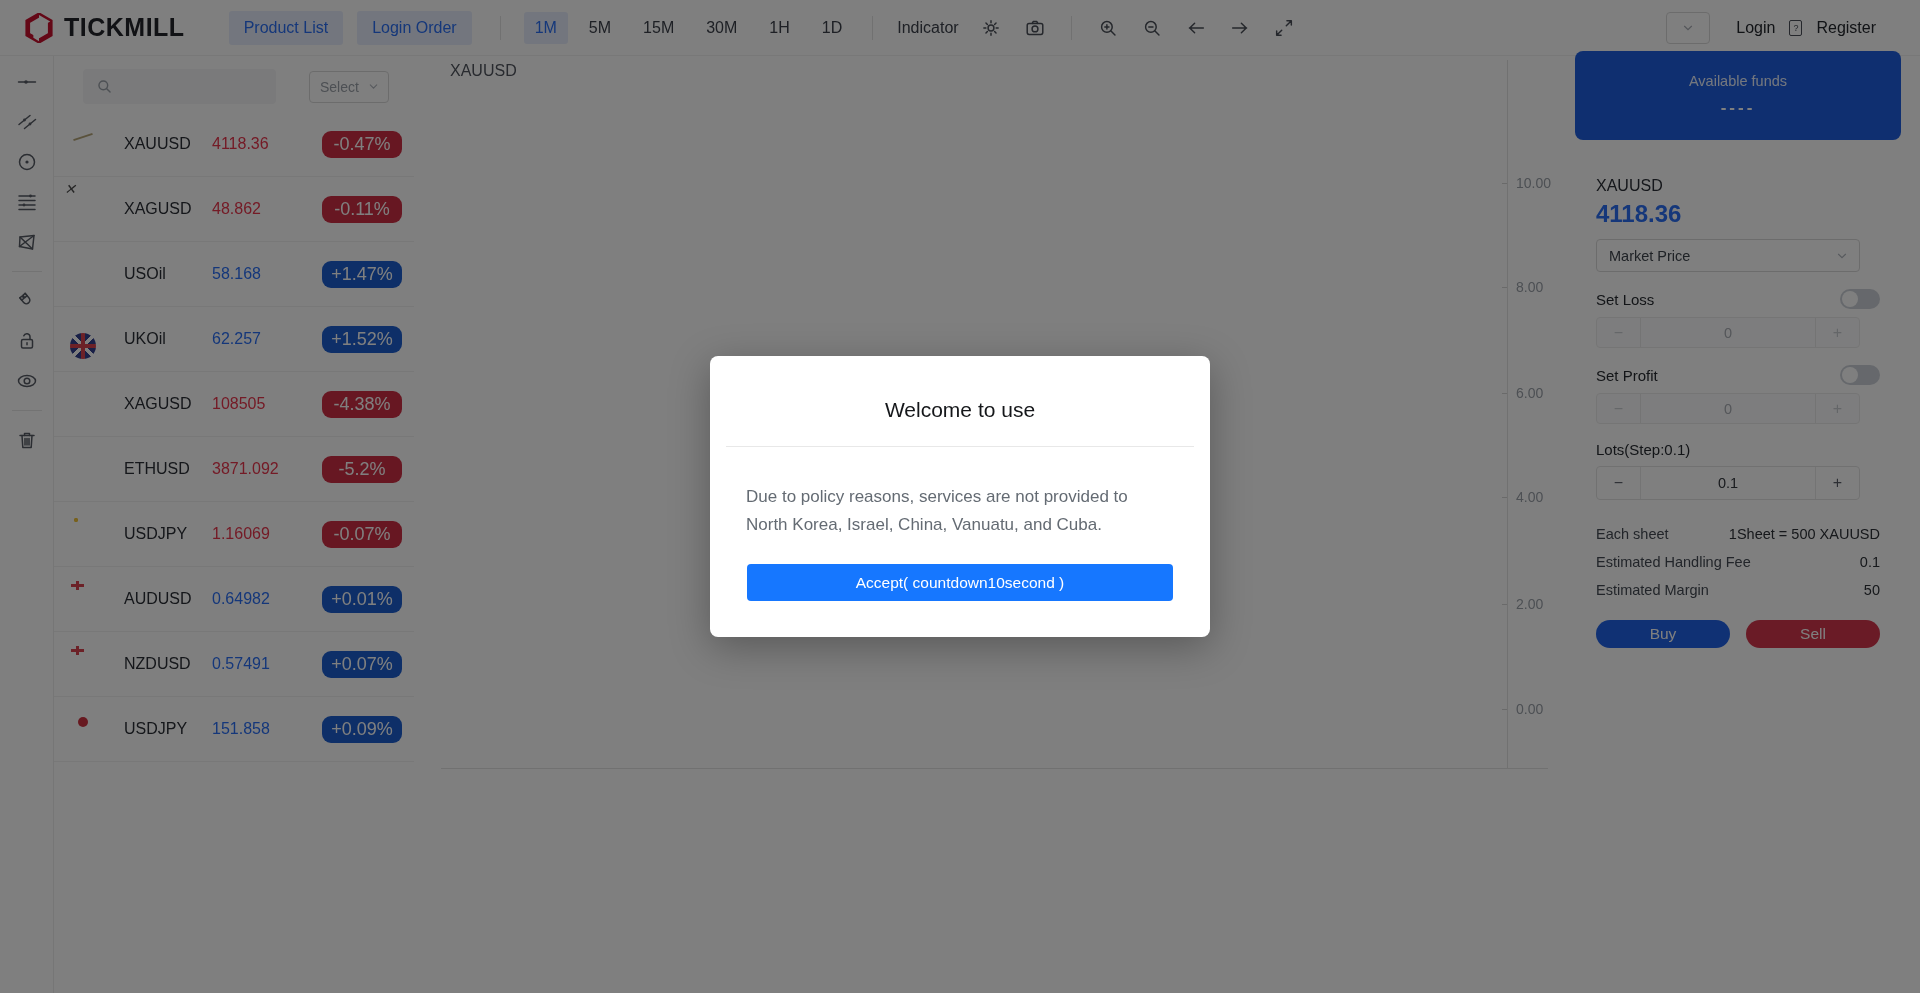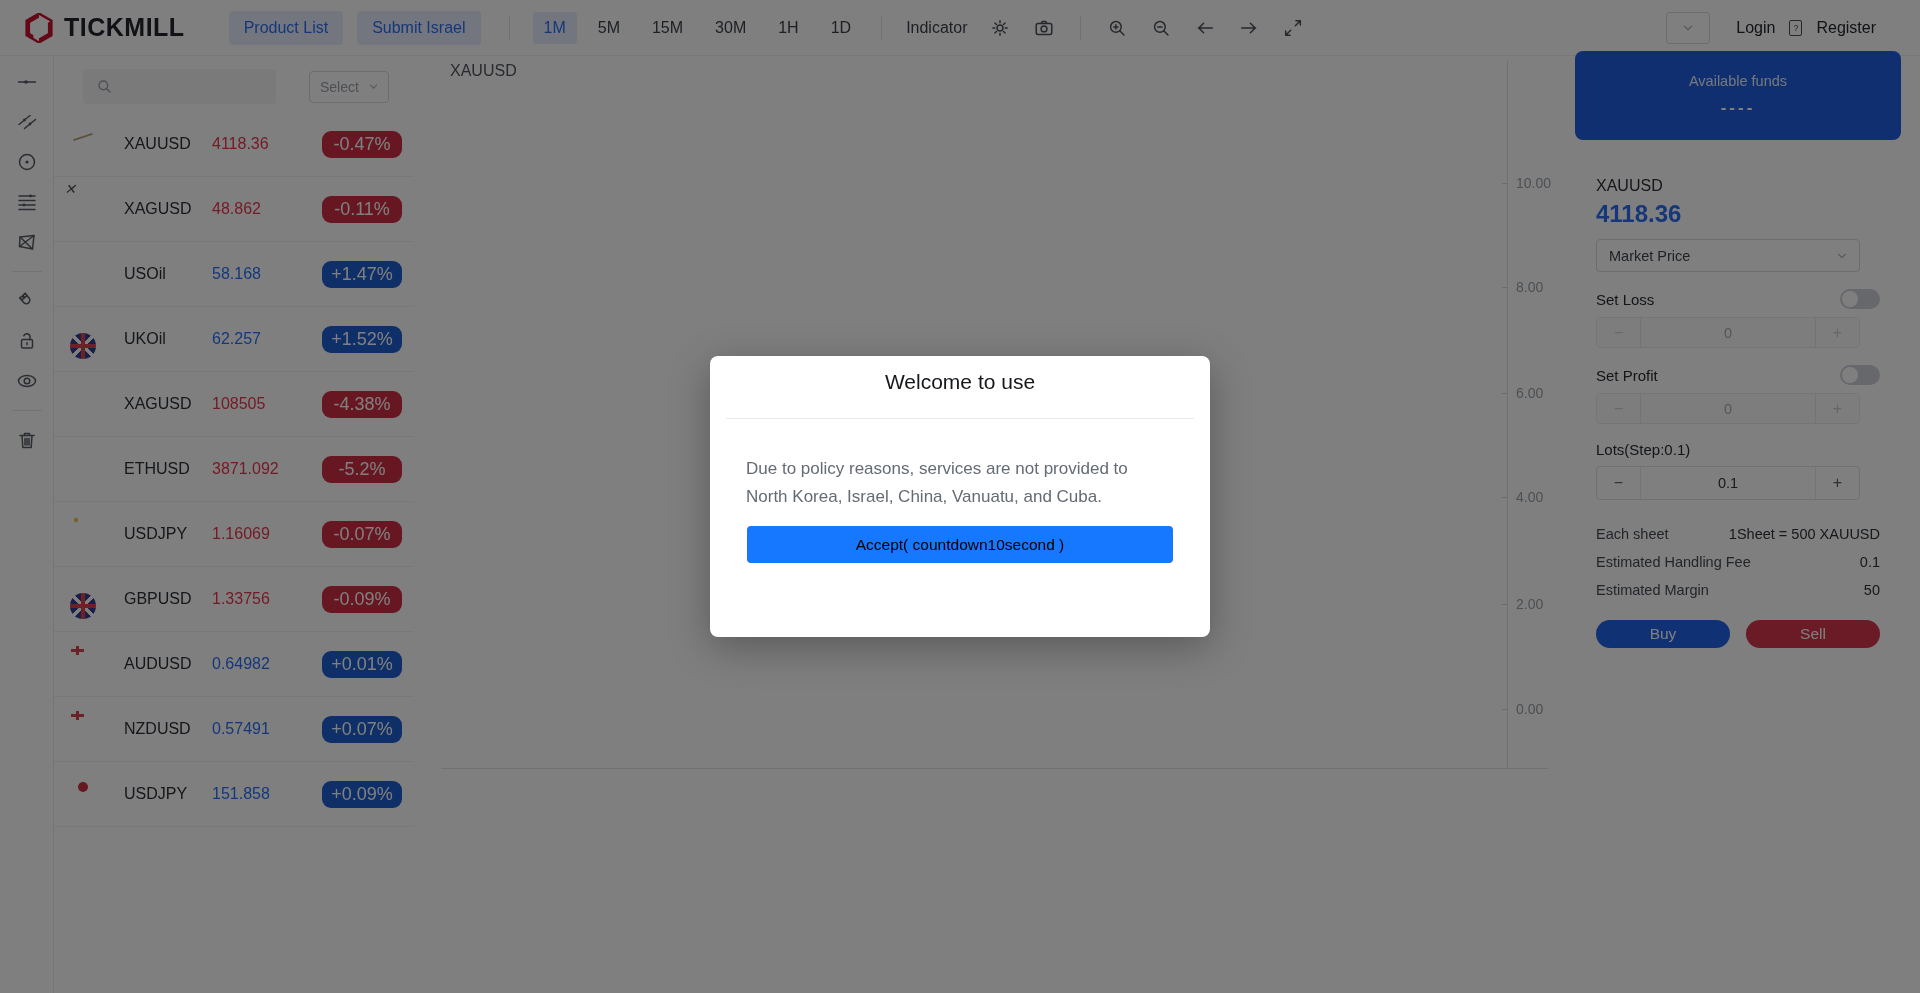--- a/index.html
+++ b/index.html
@@ -132,41 +132,41 @@
   .cta-row { display:flex; justify-content:space-between; width:284px; margin-top:22px; }
   .cta { width:134px; height:28px; border-radius:17px; border:none; color:#fff; font-size:15.5px;
          font-family:"Liberation Sans",sans-serif; cursor:pointer; }
   .cta.buy { background:#2163e8; }
   .cta.sell { background:#d4374d; }
 
   
   .dim-overlay { position:absolute; inset:0; background:rgba(0,0,0,0.5); z-index:50; }
   .modal { position:absolute; left:710px; top:356px; width:500px; height:281px; background:#fff; border-radius:8px;
            z-index:60; box-shadow:0 10px 40px rgba(0,0,0,.3); }
-  .modal-title { text-align:center; font-size:21px; color:#15171a; padding-top:14px; }
+  .modal-title { text-align:center; font-size:21px; color:#15171a; padding-top:42px; }
   .modal-divider { height:1px; background:#e8e8e8; margin:24px 16px 0 16px; }
   .modal-body { font-size:17px; color:#646b73; line-height:1.65; padding:36px 38px 0 36px; }
-  .modal-accept { display:block; width:426px; height:37px; margin:15px auto 0 auto; background:#1677ff; border:none;
-                  border-radius:4px; color:#000000; font-size:15.5px; font-family:"Liberation Sans",sans-serif; cursor:pointer; }
+  .modal-accept { display:block; width:426px; height:37px; margin:25px auto 0 auto; background:#1677ff; border:none;
+                  border-radius:4px; color:#ffffff; font-size:15.5px; font-family:"Liberation Sans",sans-serif; cursor:pointer; }
 </style>
 </head>
 <body>
 
 <div class="navbar">
   <div class="brand">
     <svg class="logo-mark" viewBox="0 0 32 32">
       <path d="M16 2 L28 9 V23 L16 30 L4 23 V9 Z" fill="none" stroke="#c8102e" stroke-width="5"></path>
       <path d="M16 2 L28 9 L22 12.5 L16 9 Z" fill="#fff"></path>
       <path d="M10 19 L16 22.5 L16 30 L10 26.5 Z" fill="#fff"></path>
       <circle cx="16" cy="16" r="4" fill="#fff"></circle>
     </svg>
     <span class="brand-name">TICKMILL</span>
   </div>
   <span class="nav-chip">Product List</span>
-  <span class="nav-chip">Submit Israel</span>
+  <span class="nav-chip">Login Order</span>
   <span class="v-sep"></span>
   <div class="tf-group">
     <span class="tf active">1M</span>
     <span class="tf">5M</span>
     <span class="tf">15M</span>
     <span class="tf">30M</span>
     <span class="tf">1H</span>
     <span class="tf">1D</span>
   </div>
   <span class="v-sep"></span>
@@ -341,26 +341,20 @@
     <span class="pair"><i class="flag back f-us"></i><i class="flag front f-eth"></i></span>
     <span class="sym">ETHUSD</span>
     <span class="wl-price down">3871.092</span>
     <span class="badge down">-5.2%</span>
   </div>
   <div class="wl-row">
     <span class="pair"><i class="flag back f-us"></i><i class="flag front f-eu"></i></span>
     <span class="sym">USDJPY</span>
     <span class="wl-price down">1.16069</span>
     <span class="badge down">-0.07%</span>
-  </div>
-  <div class="wl-row">
-    <span class="pair"><i class="flag back f-us"></i><i class="flag front f-uk"></i></span>
-    <span class="sym">GBPUSD</span>
-    <span class="wl-price down">1.33756</span>
-    <span class="badge down">-0.09%</span>
   </div>
   <div class="wl-row">
     <span class="pair"><i class="flag back f-us"></i><i class="flag front f-au"></i></span>
     <span class="sym">AUDUSD</span>
     <span class="wl-price up">0.64982</span>
     <span class="badge up">+0.01%</span>
   </div>
   <div class="wl-row">
     <span class="pair"><i class="flag back f-us"></i><i class="flag front f-nz"></i></span>
     <span class="sym">NZDUSD</span>

